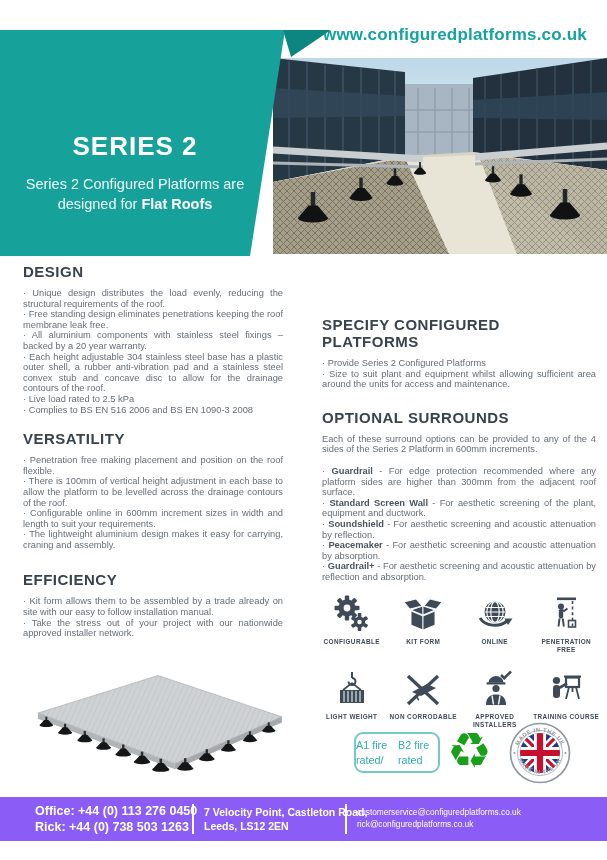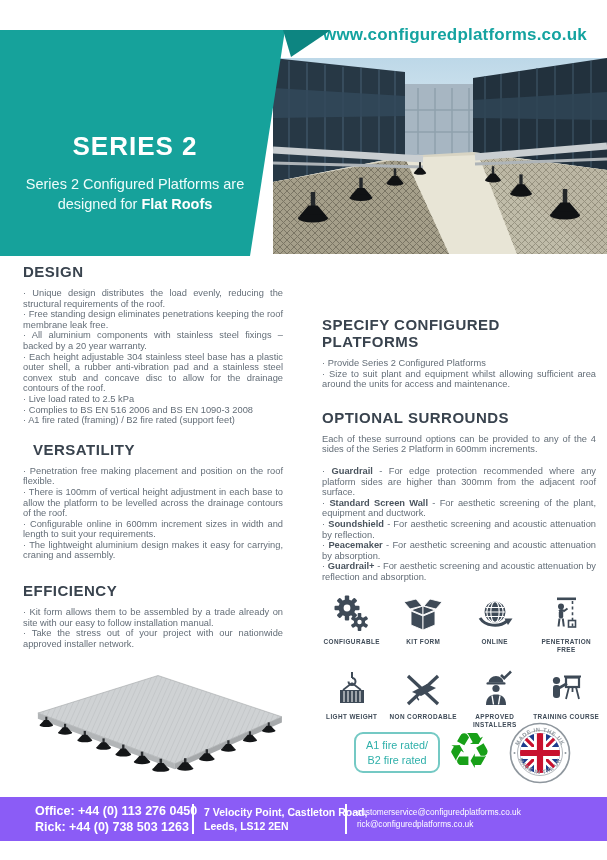--- a/index.html
+++ b/index.html
@@ -14,36 +14,36 @@
          color:#fff;font-size:26px;font-weight:bold;letter-spacing:1px;}
   .subtitle{position:absolute;left:4px;top:175px;width:262px;text-align:center;
             color:#eefcfb;font-size:14.5px;line-height:1.35;}
   .subtitle b{color:#fff;}
   
   .col{position:absolute;}
   .left{left:23px;top:263px;width:260px;}
   .right{left:322px;top:316px;width:274px;}
   h2{margin:0 0 8px 0;font-size:15px;font-weight:bold;color:#39434e;
      letter-spacing:.5px;}
-  .mt{margin-top:15px;margin-left:10px;} .mt2{margin-top:21px;} .mtR{margin-top:19px;}
+  .mt{margin-top:15px;} .mt2{margin-top:21px;} .mtR{margin-top:19px;}
   p.b{margin:0;font-size:9.3px;line-height:1.14;text-align:justify;color:#646e78;}
   .optwrap{margin-top:11px;}
   p.b .bold{font-weight:bold;color:#4a545e;}
   
   .platform{position:absolute;left:18px;top:668px;width:280px;height:122px;}
   
   .features{position:absolute;left:318px;top:594px;width:282px;display:grid;
             grid-template-columns:repeat(4,1fr);column-gap:4px;row-gap:14px;}
   .feat{display:flex;flex-direction:column;align-items:center;}
   .feat-label{margin-top:4px;font-size:6.4px;font-weight:bold;color:#3e4a57;
               letter-spacing:.4px;text-align:center;line-height:1.3;}
   
   .fire{position:absolute;left:354px;top:732px;width:82px;height:37px;
         border:2px solid #74c9c4;border-radius:9px;display:flex;
-        flex-direction:column;justify-content:center;align-items:center;
+        flex-direction:row;justify-content:center;align-items:center;
         color:#2fb0aa;font-size:10.8px;line-height:1.3;background:#fff;}
   .recycle{position:absolute;left:447px;top:722px;font-size:50px;line-height:58px;
            color:#18a018;font-family:"DejaVu Sans",sans-serif;}
   .ukbadge{position:absolute;left:509px;top:722px;width:62px;height:62px;}
   
   .footer{position:absolute;left:0;top:797px;width:607px;height:44px;background:#8b5cf6;}
   .fcol{position:absolute;color:#fff;}
   .f1{left:35px;top:6px;font-size:12.5px;font-weight:bold;line-height:1.3;}
   .f2{left:204px;top:8px;font-size:10.5px;font-weight:bold;line-height:1.35;}
   .f3{left:357px;top:9px;font-size:8.3px;font-weight:normal;line-height:1.5;}
@@ -131,21 +131,20 @@
   <div class="subtitle"><span>Series 2 Configured Platforms are designed for </span><b>Flat Roofs</b></div>
 
   <div class="col left">
     <h2>DESIGN</h2>
     <p class="b">· Unique design distributes the load evenly, reducing the structural requirements of the roof.</p>
     <p class="b">· Free standing design eliminates penetrations keeping the roof membrane leak free.</p>
     <p class="b">· All aluminium components with stainless steel fixings – backed by a 20 year warranty.</p>
     <p class="b">· Each height adjustable 304 stainless steel base has a plastic outer shell, a rubber anti-vibration pad and a stainless steel convex stub and concave disc to allow for the drainage contours of the roof.</p>
     <p class="b">· Live load rated to 2.5 kPa</p>
     <p class="b">· Complies to BS EN 516 2006 and BS EN 1090-3 2008</p>
-    <p class="b">· A1 fire rated (framing) / B2 fire rated (support feet)</p>
 
     <h2 class="mt">VERSATILITY</h2>
     <p class="b">· Penetration free making placement and position on the roof flexible.</p>
     <p class="b">· There is 100mm of vertical height adjustment in each base to allow the platform to be levelled across the drainage contours of the roof.</p>
     <p class="b">· Configurable online in 600mm increment sizes in width and length to suit your requirements.</p>
     <p class="b">· The lightweight aluminium design makes it easy for carrying, craning and assembly.</p>
 
     <h2 class="mt2">EFFICIENCY</h2>
     <p class="b">· Kit form allows them to be assembled by a trade already on site with our easy to follow installation manual.</p>
     <p class="b">· Take the stress out of your project with our nationwide approved installer network.</p>

